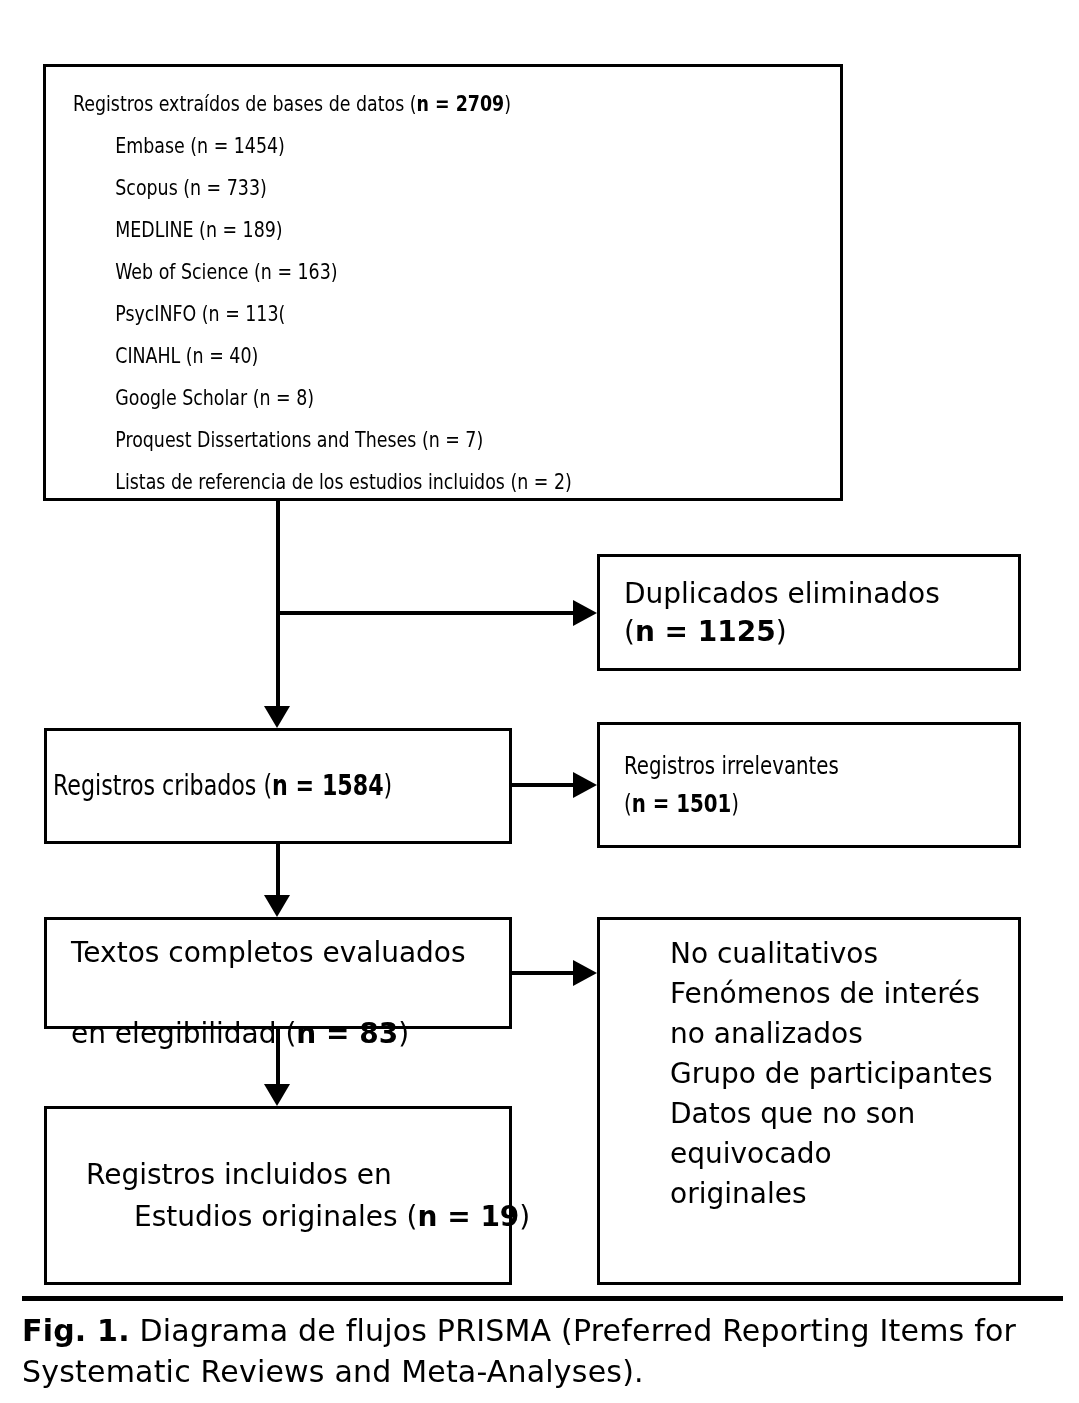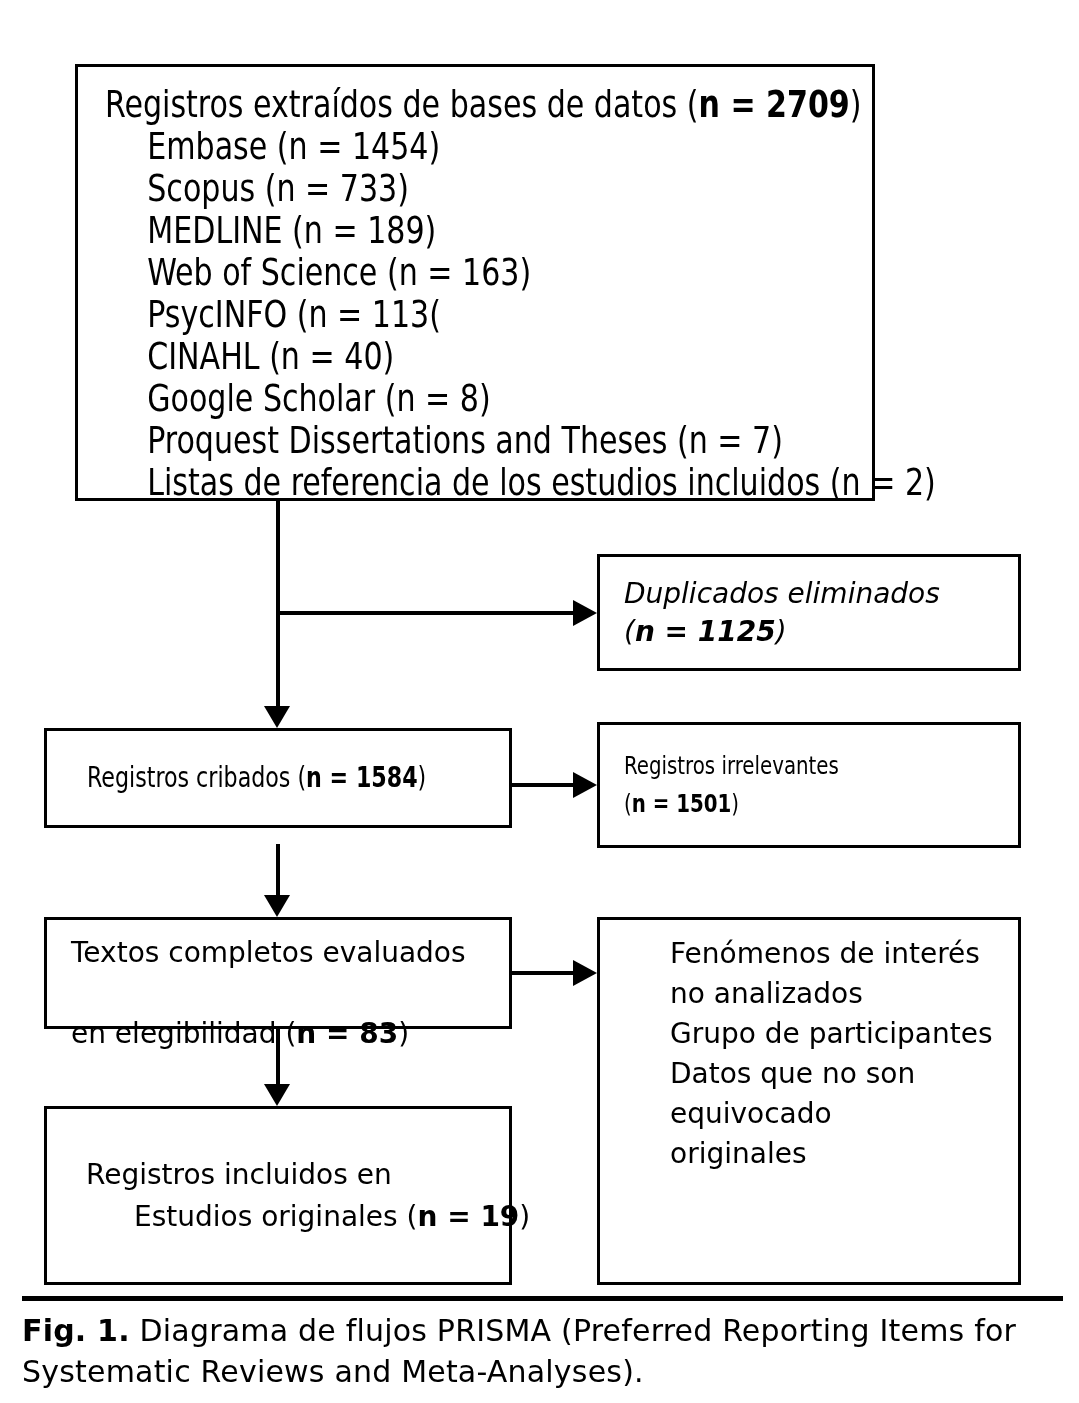--- a/index.html
+++ b/index.html
@@ -42,36 +42,35 @@
   .cond .line { transform: scaleX(0.88); transform-origin: left center; }
 
   .humanist { font-family: "DejaVu Sans", "Liberation Sans", sans-serif; }
 
   b { font-weight: bold; }
 
   
   #box-sources {
     left: 43px; top: 64px; width: 800px; height: 437px;
     padding: 16px 0 16px 27px;
-    font-size: 38px;
+    font-size: 22px;
     justify-content: flex-start;
-    margin-left: 32px;
   }
   #box-sources .line { line-height: 42px; }
 
   #box-duplicates {
     left: 597px; top: 554px; width: 424px; height: 117px;
     padding-left: 24px;
     font-size: 28px;
   }
-  #box-duplicates .line { line-height: 38px; font-style: italic; }
+  #box-duplicates .line { line-height: 38px; }
 
   #box-screened {
-    left: 44px; top: 728px; width: 468px; height: 100px;
-    padding-left: 40px;
+    left: 44px; top: 728px; width: 468px; height: 116px;
+    padding-left: 6px;
     font-size: 28px;
   }
 
   #box-irrelevant {
     left: 597px; top: 722px; width: 424px; height: 126px;
     padding-left: 24px;
     font-size: 25px;
   }
   #box-irrelevant .line { line-height: 38px; }
 
@@ -185,20 +184,21 @@
 
   <div class="box humanist" id="box-fulltext">
     <div class="line">Textos completos evaluados</div>
     <div class="line"><span>en elegibilidad (</span><b>n = 83</b><span>)</span></div>
   </div>
 
   <div class="hline" style="left:512px; top:971px; width:61px;"></div>
   <div class="arrow-right" style="left:573px; top:960px;"></div>
 
   <div class="box humanist" id="box-excluded">
+    <div class="line indent">No cualitativos</div>
     <div class="line indent">Fenómenos de interés</div>
     <div class="line indent">no analizados</div>
     <div class="line indent">Grupo de participantes</div>
     <div class="line indent">Datos que no son</div>
     <div class="line indent">equivocado</div>
     <div class="line indent">originales</div>
   </div>
 
   <div class="vline" style="left:276px; top:1029px; height:55px;"></div>
   <div class="arrow-down" style="left:264px; top:1084px;"></div>

